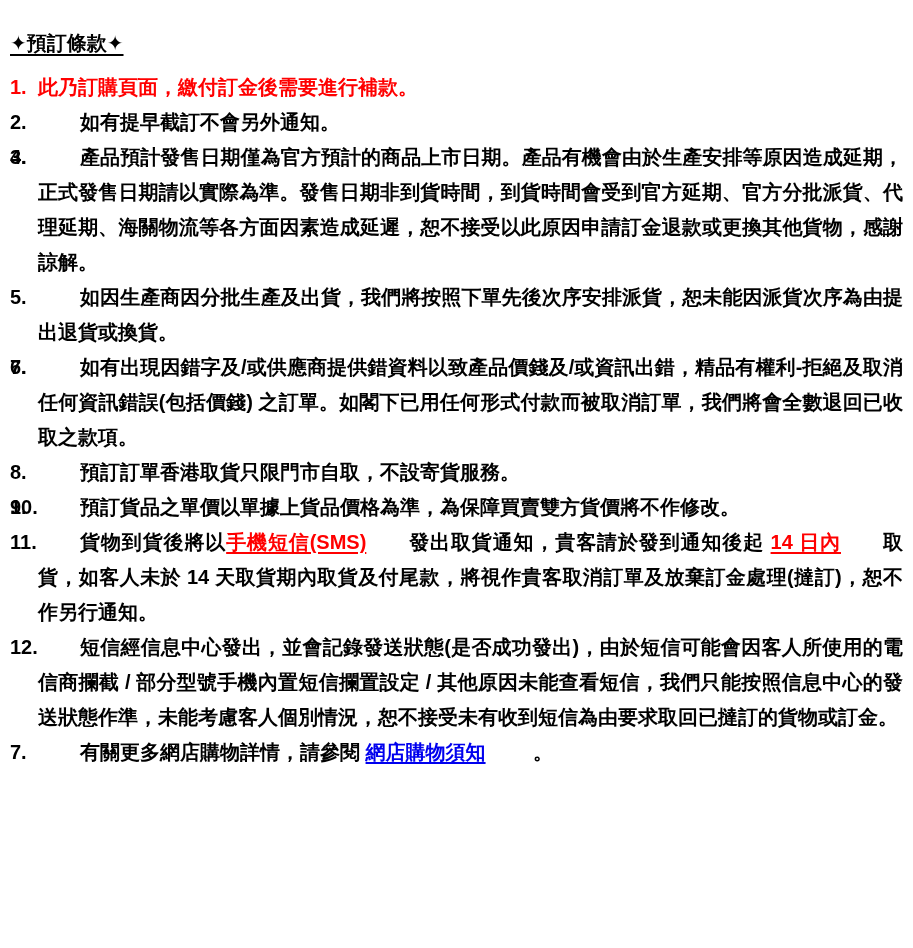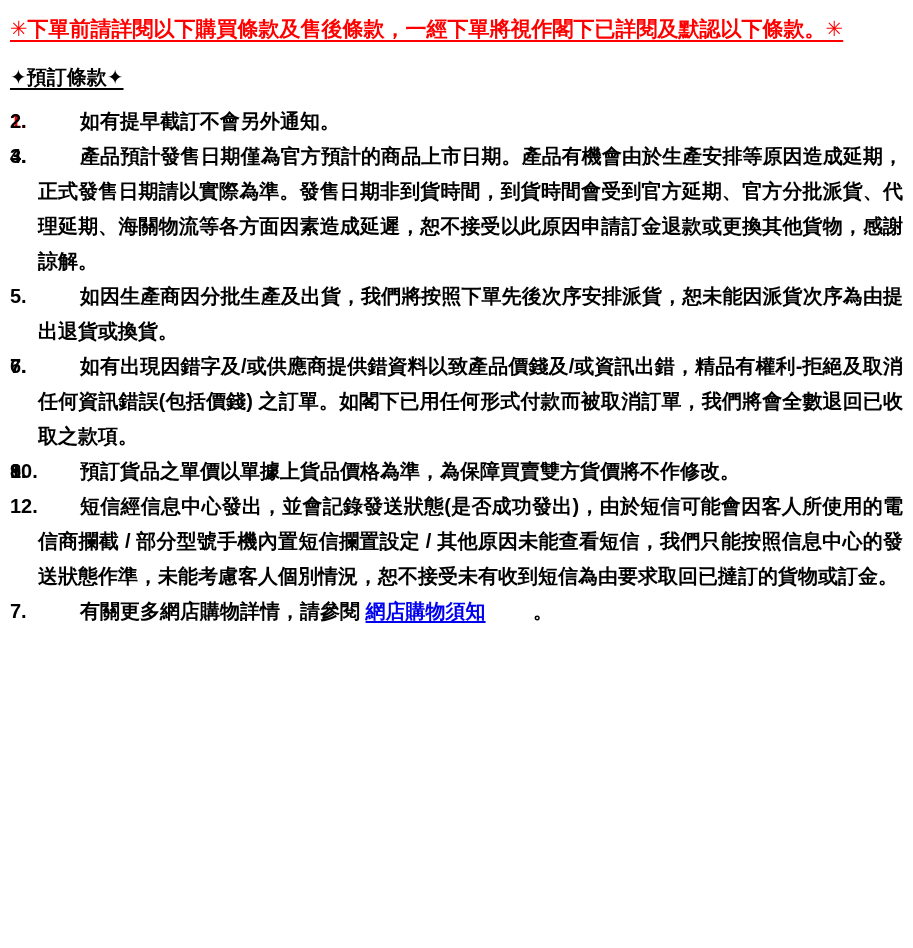--- a/index.html
+++ b/index.html
@@ -66,29 +66,29 @@
     text-decoration-thickness: 2px;
     text-underline-offset: 3px;
     cursor: pointer;
     margin-top: 8px;
   }
 </style>
 </head>
 <body>
 
 <main class="doc">
-  <p class="banner">✳下單前請詳閱以下購買條款及售後條款，一經下單將視作閣下已詳閱及默認以下條款。✳</p>
   <h2 class="title">✦預訂條款✦</h2>
   <ol class="terms">
-      <li class="term"><span class="num red">1.</span></li>
+      <li class="term"><span class="num red">1.</span><span class="seg red">此乃訂購頁面，繳付訂金後需要進行補款。</span></li>
       <li class="term"><span class="num">2.</span><span class="seg normal">如有提早截訂不會另外通知。</span></li>
       <li class="term"><span class="num">3.</span></li>
       <li class="term"><span class="num">4.</span><span class="seg normal">產品預計發售日期僅為官方預計的商品上市日期。產品有機會由於生產安排等原因造成延期，正式發售日期請以實際為準。發售日期非到貨時間，到貨時間會受到官方延期、官方分批派貨、代理延期、海關物流等各方面因素造成延遲，恕不接受以此原因申請訂金退款或更換其他貨物，感謝諒解。</span></li>
       <li class="term"><span class="num">5.</span><span class="seg normal">如因生產商因分批生產及出貨，我們將按照下單先後次序安排派貨，恕未能因派貨次序為由提出退貨或換貨。</span></li>
       <li class="term"><span class="num">6.</span></li>
       <li class="term"><span class="num">7.</span><span class="seg normal">如有出現因錯字及/或供應商提供錯資料以致產品價錢及/或資訊出錯，精品有權利-拒絕及取消任何資訊錯誤(包括價錢) 之訂單。如閣下已用任何形式付款而被取消訂單，我們將會全數退回已收取之款項。</span></li>
-      <li class="term"><span class="num">8.</span></li>
+      <li class="term"><span class="num">8.</span><span class="seg normal">預訂訂單香港取貨只限門市自取，不設寄貨服務。</span></li>
       <li class="term"><span class="num">9.</span></li>
       <li class="term"><span class="num">10.</span><span class="seg normal">預訂貨品之單價以單據上貨品價格為準，為保障買賣雙方貨價將不作修改。</span></li>
+      <li class="term"><span class="num">11.</span><span class="seg normal">貨物到貨後將以</span><span class="seg red-underline">手機短信(SMS)</span><span class="seg normal">發出取貨通知，貴客請於發到通知後起 </span><span class="seg red-underline">14 日內</span><span class="seg normal">取貨，如客人未於 14 天取貨期內取貨及付尾款，將視作貴客取消訂單及放棄訂金處理(撻訂)，恕不作另行通知。</span></li>
       <li class="term"><span class="num">12.</span><span class="seg normal">短信經信息中心發出，並會記錄發送狀態(是否成功發出)，由於短信可能會因客人所使用的電信商攔截 / 部分型號手機內置短信攔置設定 / 其他原因未能查看短信，我們只能按照信息中心的發送狀態作準，未能考慮客人個別情況，恕不接受未有收到短信為由要求取回已撻訂的貨物或訂金。</span></li>
       <li class="term"><span class="num">7.</span><span class="seg normal">有關更多網店購物詳情，請參閱 </span><a class="seg link" href="#">網店購物須知</a><span class="seg normal"> 。</span></li>
     </ol>
 </main>
 
 </body></html>

